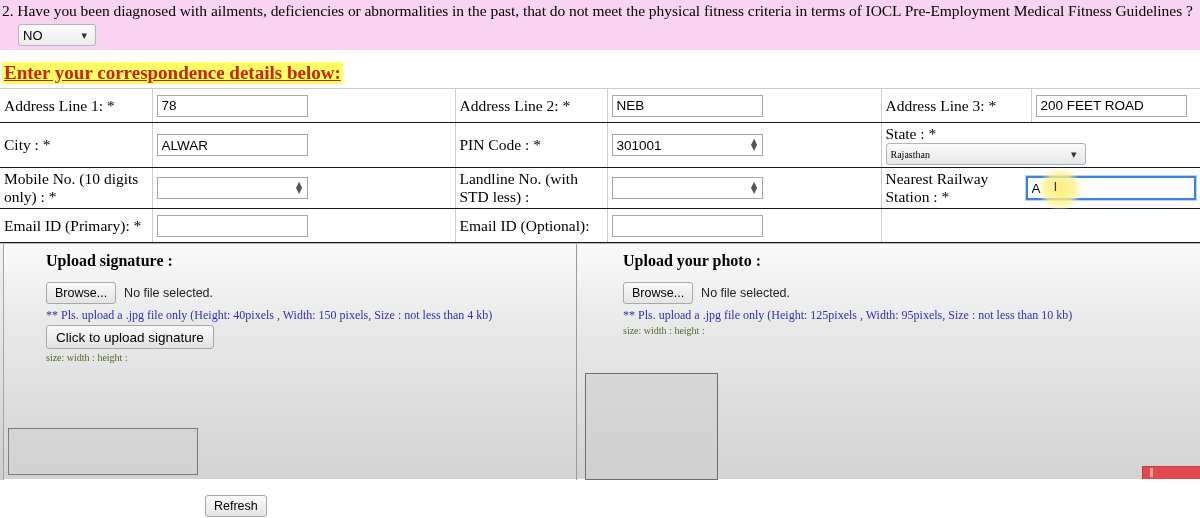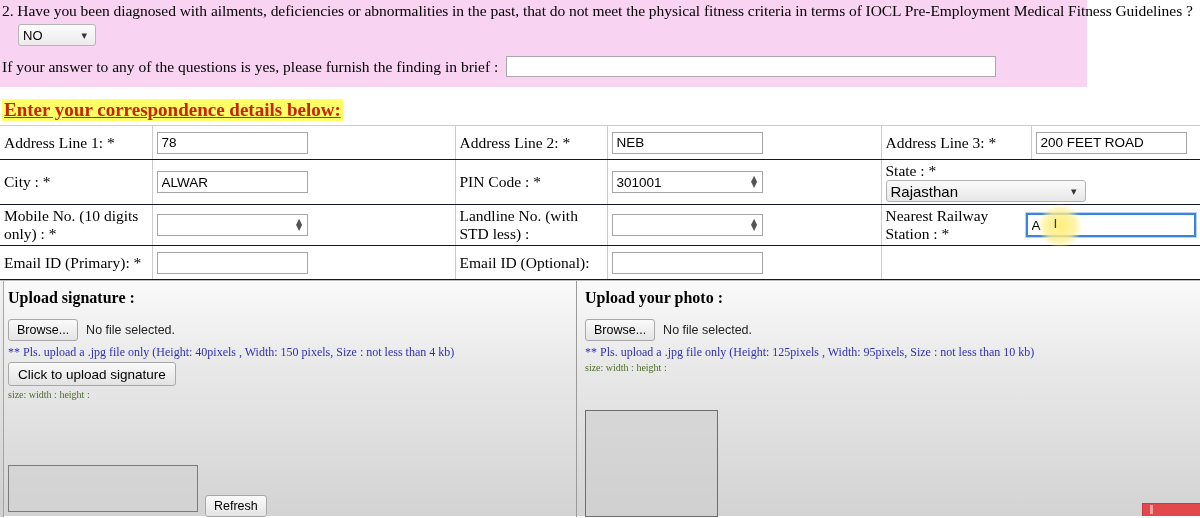--- a/index.html
+++ b/index.html
@@ -14,21 +14,21 @@
   #page {
     position: relative;
     width: 1200px; height: 518px;
     overflow: hidden;
     background: #fff;
   }
 
   
   .pink-block {
     background: #f8d4f2;
-    width: 1087px;
+    width: 1200px;
     padding: 0;
     position: relative;
   }
   .q-text {
     font-size: 15.5px;
     color: #000;
     line-height: 19px;
     padding: 1px 0 0 2px;
     white-space: nowrap;
     letter-spacing: -0.05px;
@@ -143,22 +143,22 @@
     justify-content: center; align-items: center;
     pointer-events: none;
     color: #555;
     line-height: 6px;
     font-size: 8px;
     font-family: "DejaVu Sans", sans-serif;
   }
   .spin-wrap .spinner span { display: block; }
 
   select.state {
-    font-family: Liberation Sans, sans-serif;
-    font-size: 15px;
+    font-family: Liberation Serif, serif;
+    font-size: 10px;
     width: 200px;
     height: 22px;
     border: 1px solid #b2b2b2;
     border-radius: 3px;
     background: linear-gradient(#fbfbfb, #e7e7e7);
     padding: 1px 4px;
     color: #000;
     -webkit-appearance: none;
     appearance: none;
   }
@@ -205,20 +205,21 @@
     position: relative;
     width: 1200px;
     height: 236px;
     background: linear-gradient(#fafafa 0%, #e9e9e9 35%, #d3d3d3 100%);
     border-top: 1px solid #bdbdbd;
   }
   .upload-col {
     position: absolute;
     top: 0;
     height: 236px;
+    padding-left: 38px;
   }
   .col-left  { left: 0;   width: 600px; }
   .col-right { left: 576px; width: 720px; border-left: 1px solid #9a9a9a; }
   .upload-inner { padding: 6px 6px 0 6px; }
   .up-title {
     font-size: 16px;
     font-weight: bold;
     color: #000;
     margin: 2px 0 12px 2px;
     font-family: "Liberation Serif", serif;
@@ -314,24 +315,20 @@
 
   <div class="pink-block">
     <div class="q-text">2. Have you been diagnosed with ailments, deficiencies or abnormalities in the past, that do not meet the physical fitness criteria in terms of IOCL Pre-Employment Medical Fitness Guidelines ?</div>
     <div class="q-select-row">
       <span class="sel-wrap">
         <select class="plain">
           <option>NO</option>
         </select>
         <span class="chev">▾</span>
       </span>
-    </div>
-    <div class="brief-row">
-      <span class="brief-label">If your answer to any of the questions is yes, please furnish the finding in brief :</span>
-      <input class="txt brief-input" type="text" value="" style="">
     </div>
   </div>
 
   <div class="white-gap"></div>
 
   <div>
     <span class="section-head">Enter your correspondence details below:</span>
   </div>
 
   <table class="addr">

